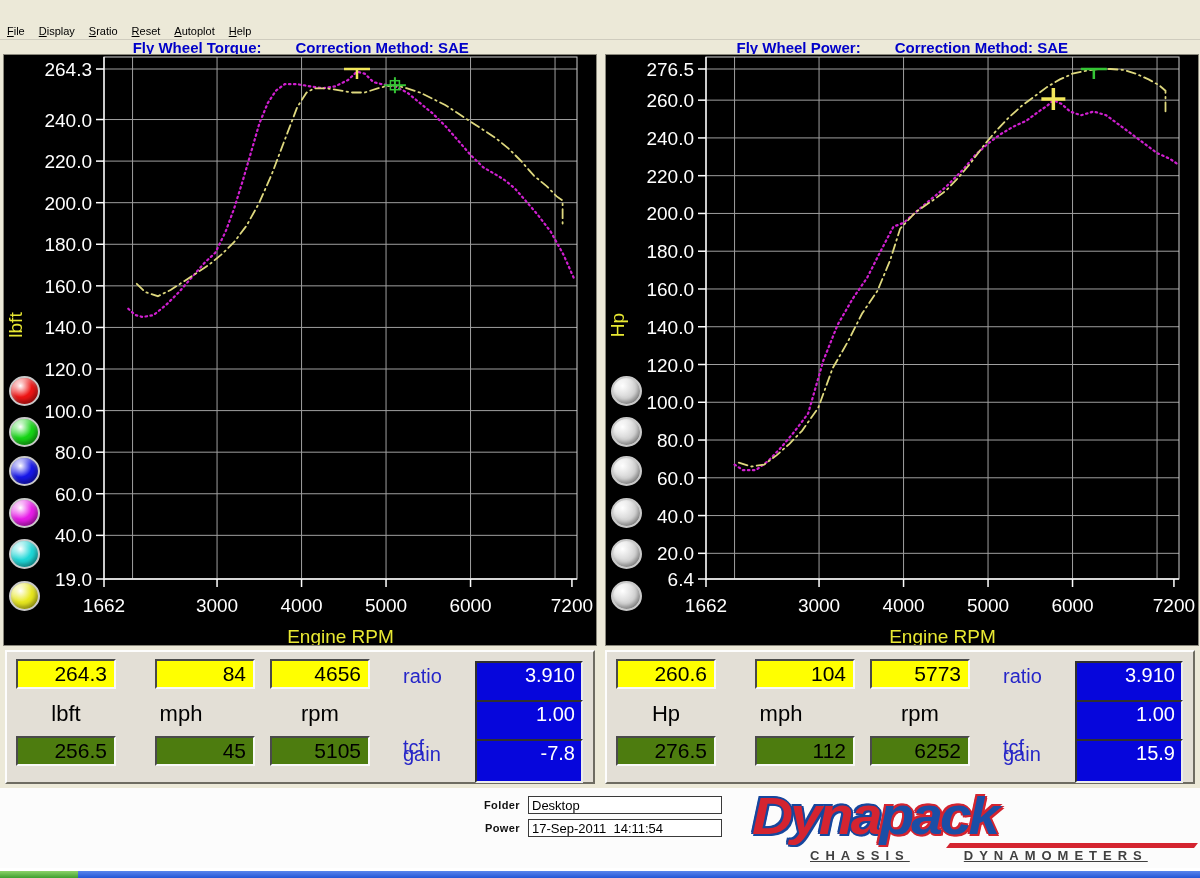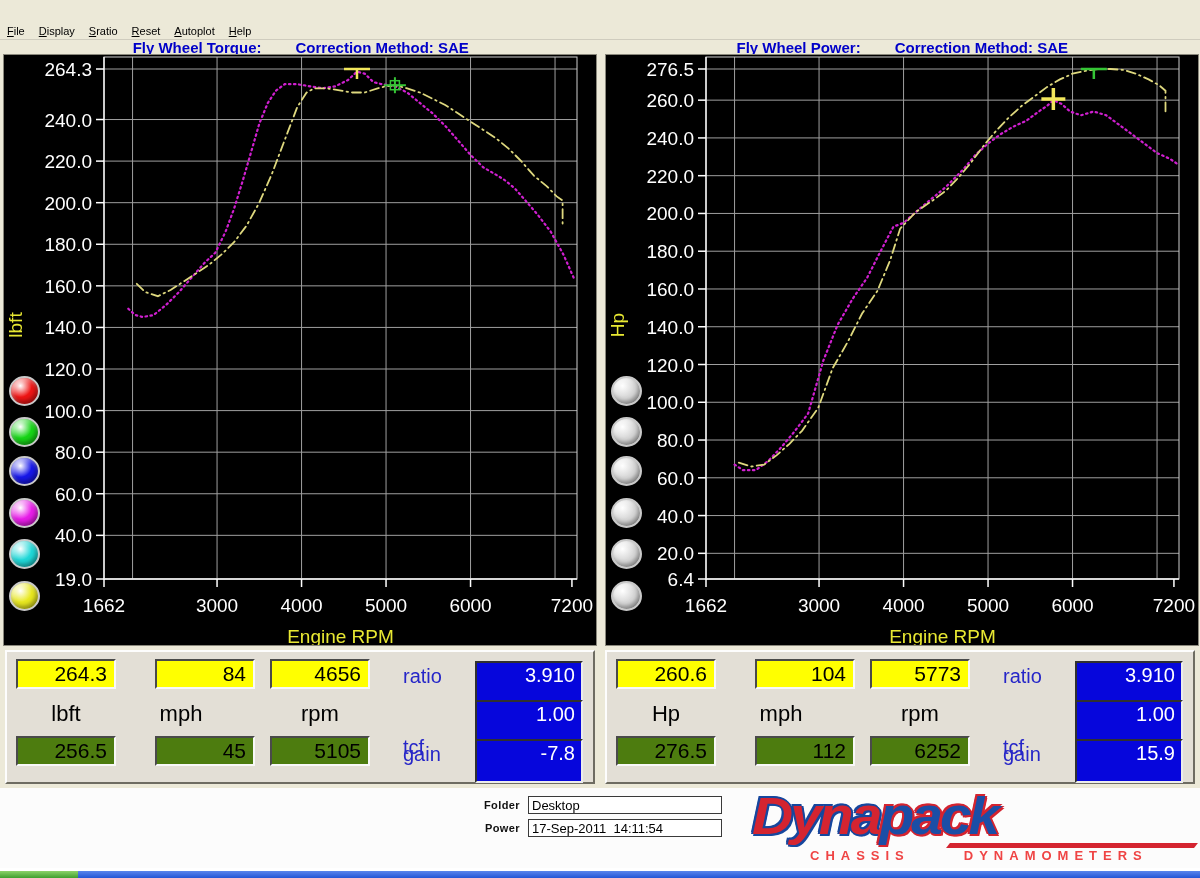--- a/index.html
+++ b/index.html
@@ -68,22 +68,22 @@
     font-size:13px;padding:0 3px;background:#fff;}
   .logo{position:absolute;left:752px;top:2px;width:446px;height:74px;}
   .logo-word{font-style:italic;font-weight:bold;font-size:57px;line-height:56px;
     letter-spacing:-3px;white-space:nowrap;transform:scaleY(.92);transform-origin:left top;}
   .logo-dyna{color:#d42430;
     text-shadow:-2px 0 #16479e,2px 0 #16479e,0 -2px #16479e,0 2px #16479e,2px 2px #16479e,-2px -2px #16479e;}
   .logo-pack{color:#1b4ea6;
     text-shadow:-2px 0 #d42430,2px 0 #d42430,0 -2px #d42430,0 2px #d42430,2px 2px #d42430,-2px -2px #d42430;}
   .logo-swoosh{position:absolute;left:196px;top:53px;width:248px;height:5px;background:#d42430;
     transform:skewX(-38deg);}
-  .logo-caption{position:absolute;left:58px;top:58px;display:flex;gap:54px;color:#ef4444;
-    font-weight:bold;font-size:13px;letter-spacing:6px;white-space:nowrap;}
+  .logo-caption{position:absolute;left:58px;top:58px;display:flex;gap:54px;color:#404040;
+    font-weight:bold;font-size:13px;letter-spacing:6px;white-space:nowrap;text-decoration:underline;}
   
   .taskbar{position:absolute;left:0;top:868px;width:1200px;height:10px;background:#fff;}
   .taskbar-inner{position:absolute;left:0;top:3px;height:7px;width:100%;display:flex;}
   .tb-start{width:78px;background:linear-gradient(180deg,#8cd36a,#3f9f2f);}
   .tb-blue{flex:1;background:linear-gradient(180deg,#5a85ec,#2456d6);}
 </style>
 </head>
 <body>
 
 <div class="window">

